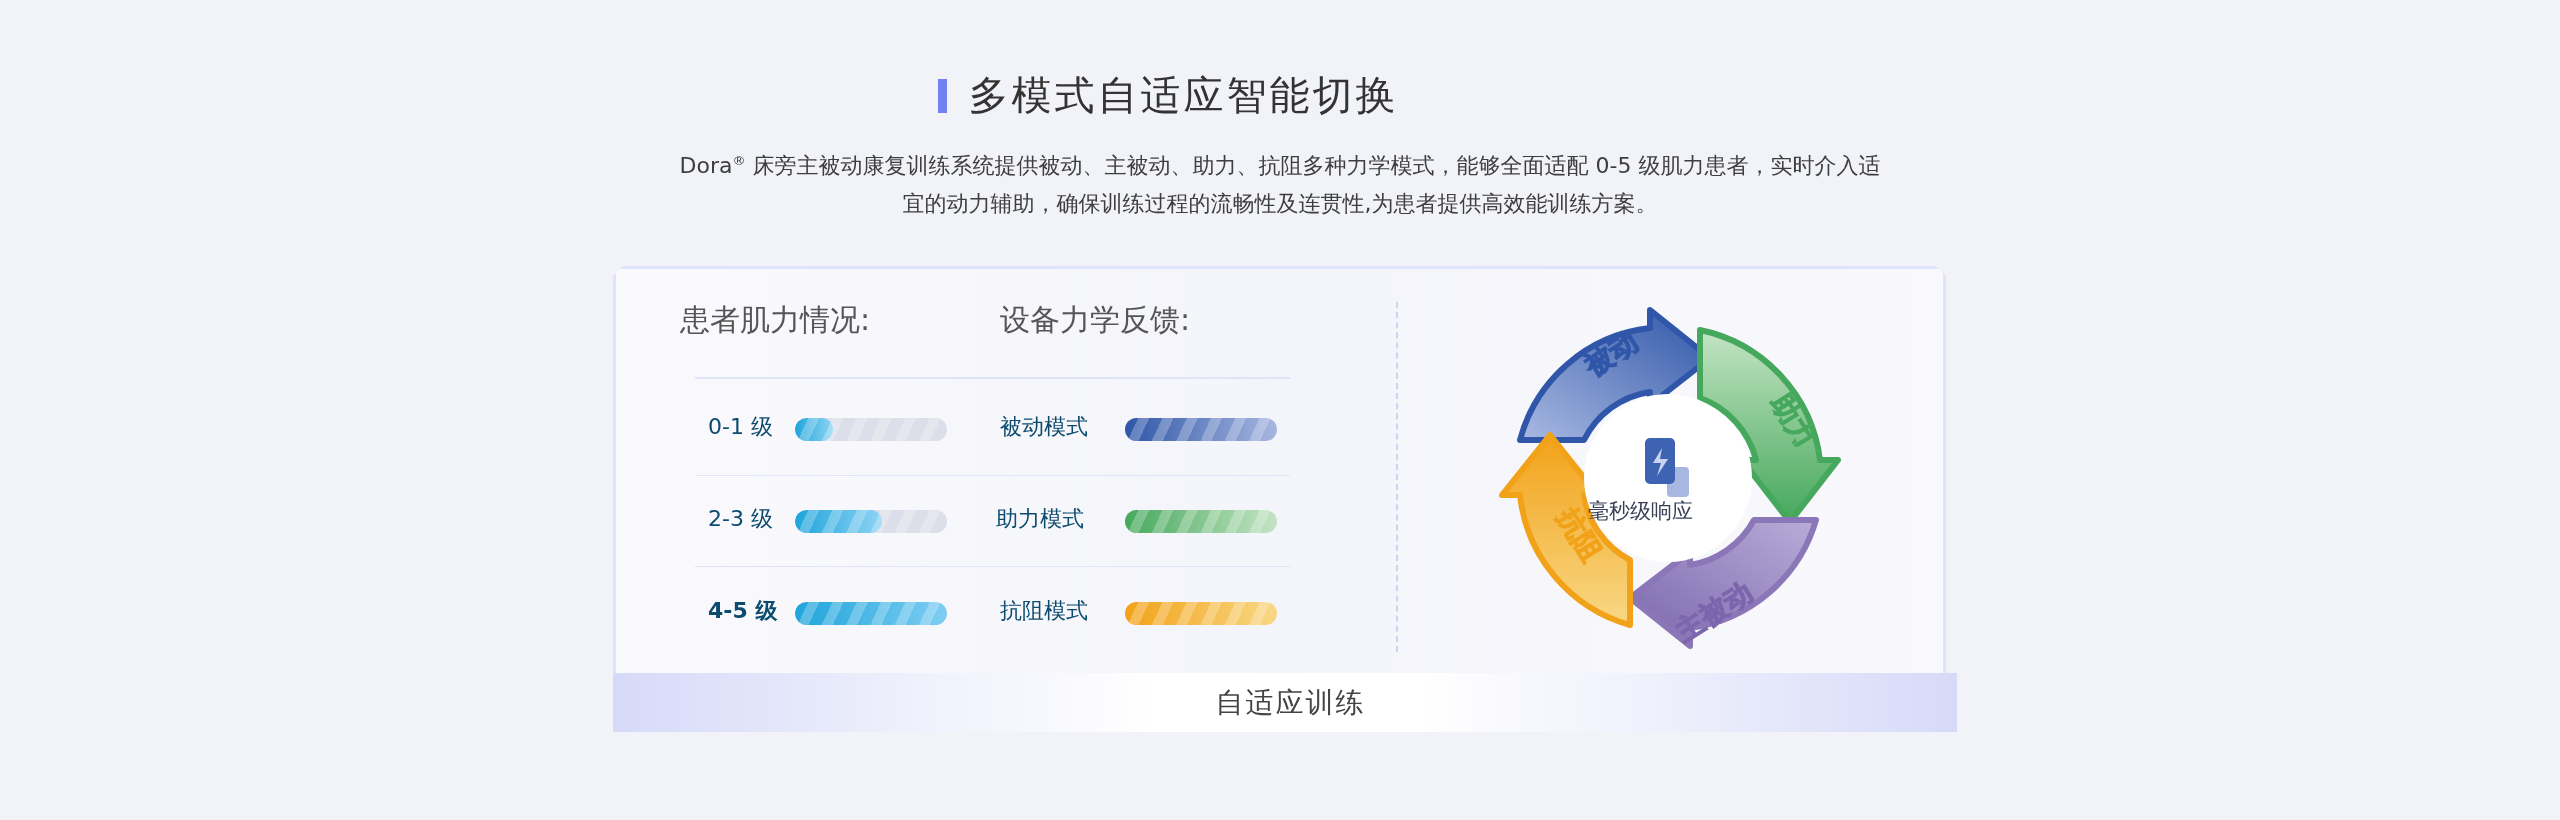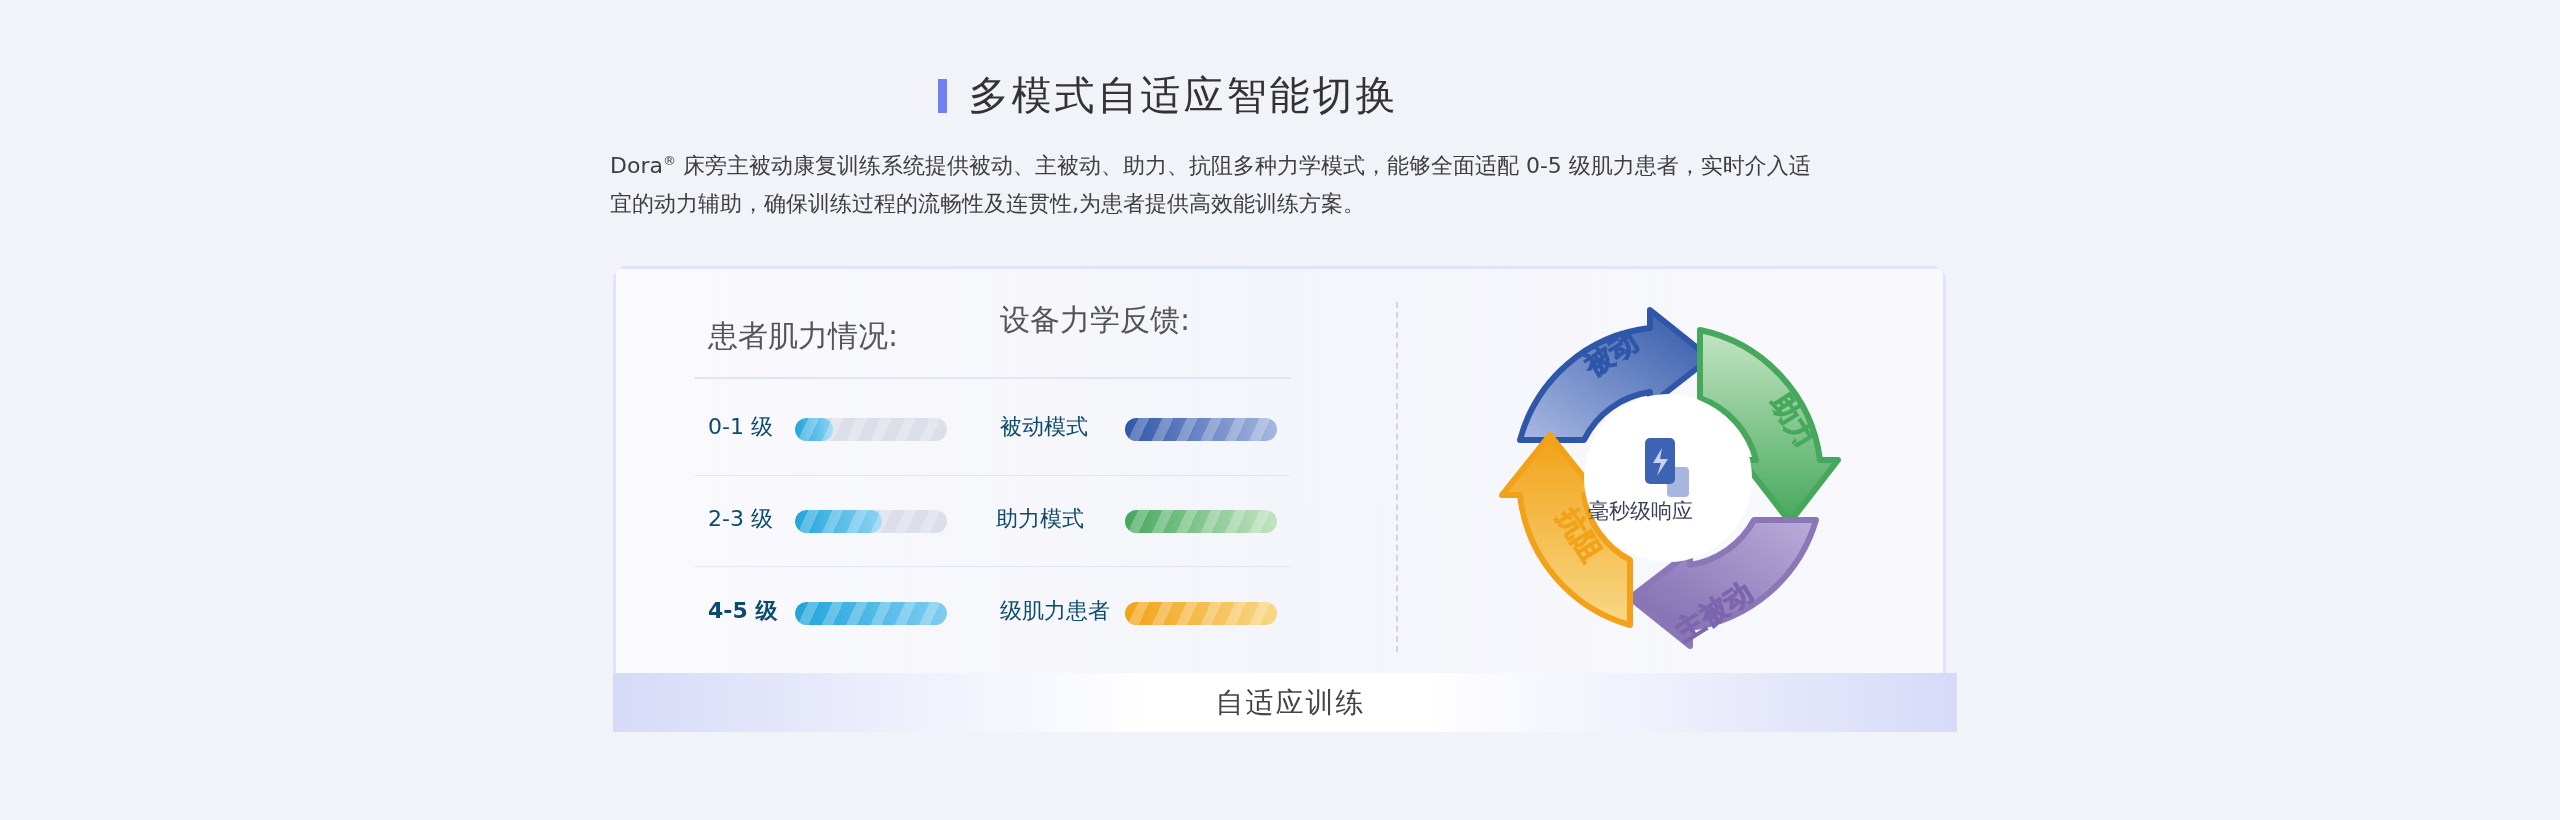--- a/index.html
+++ b/index.html
@@ -11,32 +11,32 @@
     position:relative;
   }
   .title-wrap {
     position:absolute; left:0; top:68px; width:2336px;
     display:flex; justify-content:center; align-items:center;
   }
   .title-bar { width:9px; height:34px; background:#7380f0; margin-right:22px; }
   .title { font-size:40px; color:#333; letter-spacing:3px; font-weight:500; }
   .desc {
     position:absolute; left:610px; top:142px; width:1340px;
-    font-size:22px; line-height:38px; color:#3e3e3e;
+    text-align:center; font-size:22px; line-height:38px; color:#3e3e3e;
   }
   .desc sup { font-size:13px; }
   .card {
     position:absolute; left:613px; top:266px; width:1333px; height:466px;
     background:linear-gradient(90deg,#fafafd 0%, #f4f5fa 50%, #f9f9fd 100%);
     border:3px solid #dfe3fb; border-bottom:none;
     clip-path:polygon(10px 0, calc(100% - 10px) 0, 100% 10px, 100% 100%, 0 100%, 0 10px);
     box-sizing:border-box;
   }
   .hdr { position:absolute; top:300px; font-size:30px; color:#555; }
-  .hdr.left { left:708px;margin-top:16px; }
+  .hdr.left { left:680px; }
   .hdr.right { left:1000px; }
   .hline { position:absolute; left:695px; width:595px; height:2px; background:#e0e4f9; }
   .row-label { position:absolute; font-size:22px; color:#0c4a6e; }
   .bar {
     position:absolute; height:23px; border-radius:12px; overflow:hidden;
   }
   .bar .fill { position:absolute; left:0; top:0; bottom:0; border-radius:12px; }
   .stripes {
     position:absolute; inset:0;
     background:repeating-linear-gradient(115deg, rgba(255,255,255,0) 0 12px, rgba(255,255,255,0.25) 12px 22px);
@@ -93,21 +93,21 @@
 <div class="bar" style="left:1125px;top:510px;width:152px;background:linear-gradient(90deg,#45a85c,#c4e4c3);">
   <div class="stripes"></div>
 </div>
 <div class="hline" style="top:566px;height:1px;"></div>
 
 <div class="row-label" style="left:708px;top:596px;font-weight:bold;">4-5 级</div>
 <div class="bar" style="left:795px;top:602px;width:152px;background:#dcdfe9;">
   <div class="fill" style="width:100%;background:linear-gradient(90deg,#1fa5db,#7fcdf2);"></div>
   <div class="stripes"></div>
 </div>
-<div class="row-label" style="left:1000px;top:596px;">级肌力患者</div>
+<div class="row-label" style="left:1000px;top:596px;">抗阻模式</div>
 <div class="bar" style="left:1125px;top:602px;width:152px;background:linear-gradient(90deg,#f2a218,#f8d886);">
   <div class="stripes"></div>
 </div>
 
 <div class="vdash"></div>
 
 <svg class="cycle" viewBox="0 0 380 380">
   <defs>
     <linearGradient id="gBlue" x1="0" y1="1" x2="1" y2="0">
       <stop offset="0" stop-color="#a9b9e2"></stop>

